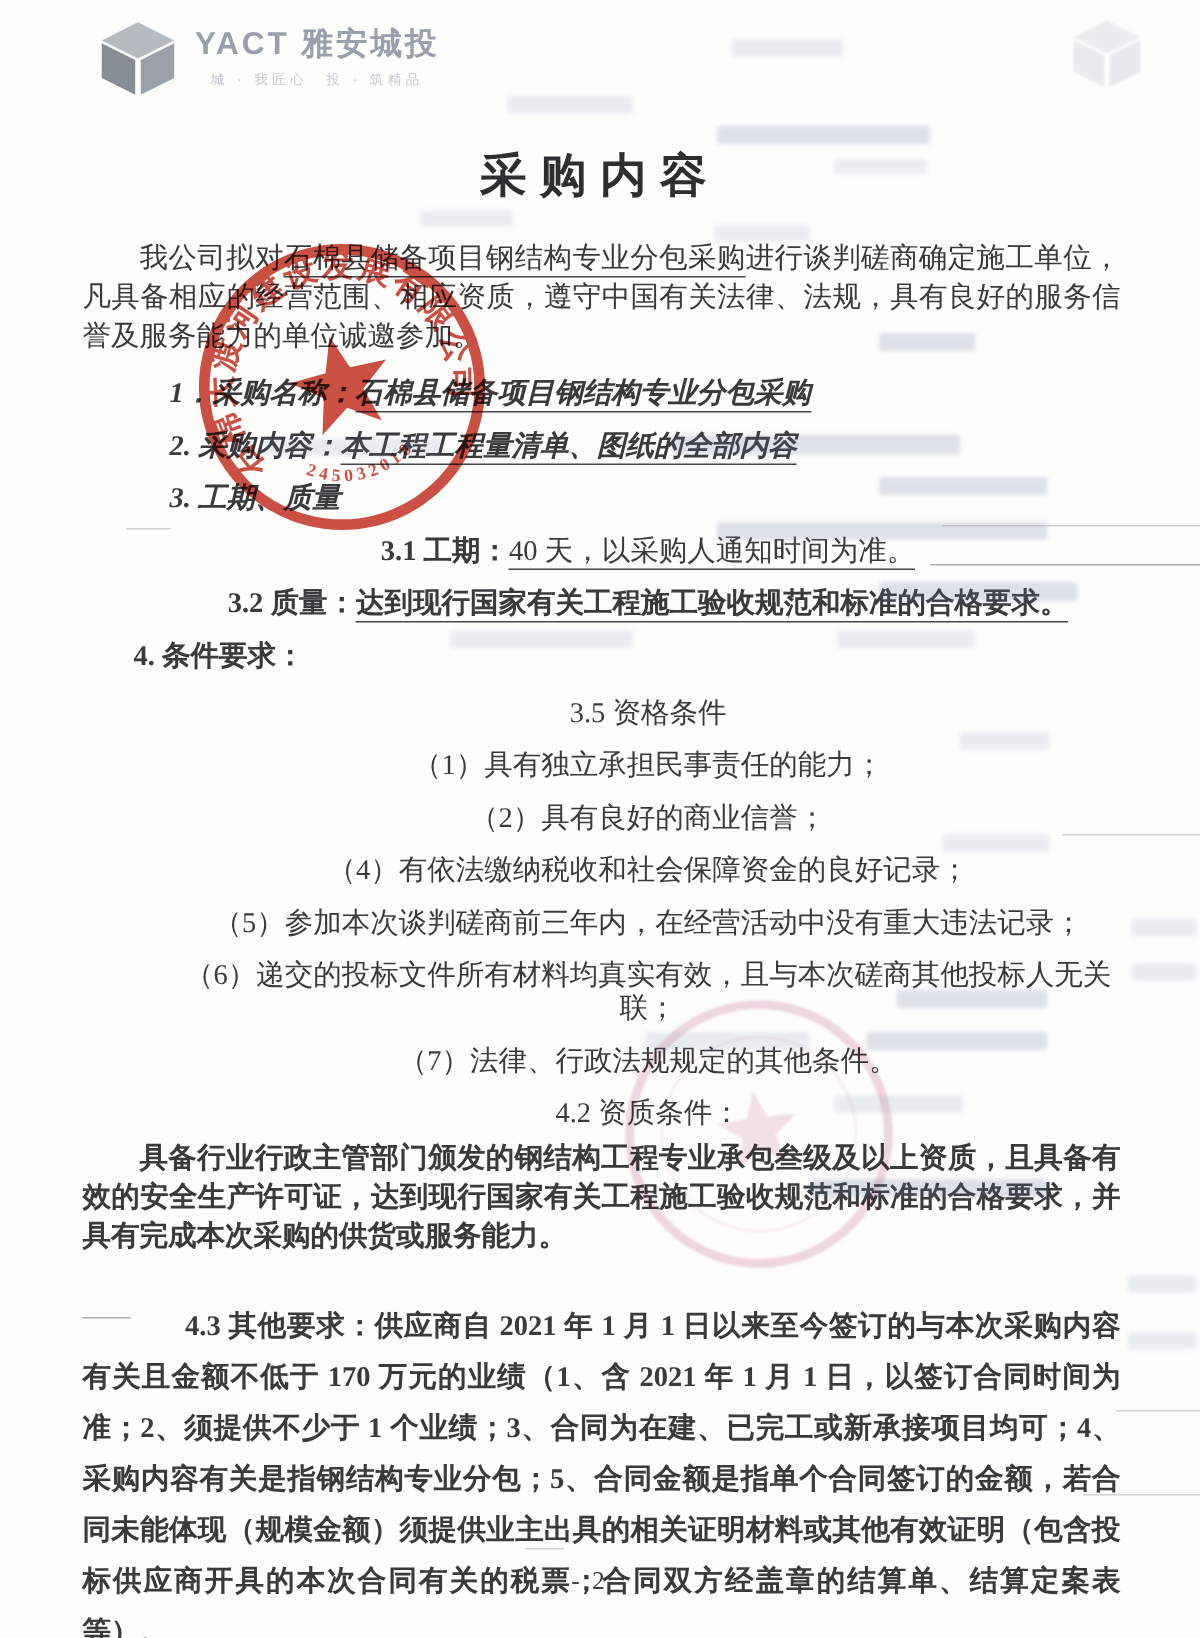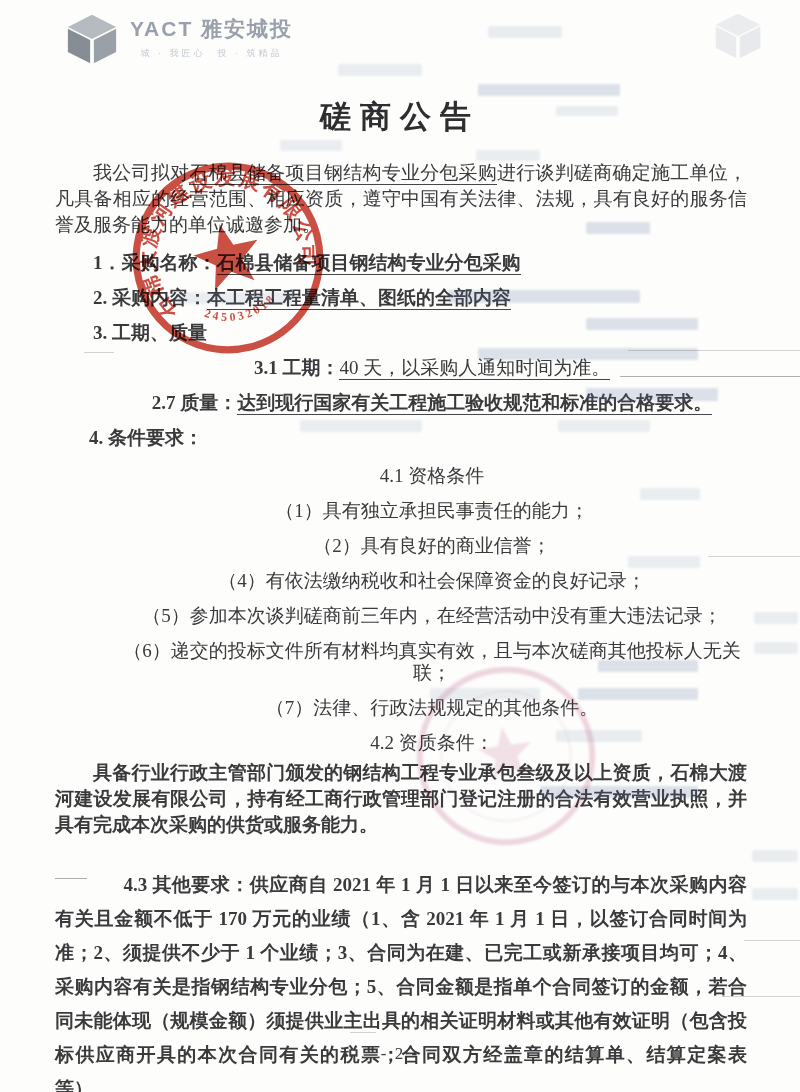--- a/index.html
+++ b/index.html
@@ -36,21 +36,21 @@
     font-size:31px; font-weight:bold; letter-spacing:9px;
     color:#2e2e30;
   }
   
   .body-col { position:absolute; top:160px; left:55px; width:692px; font-size:19px; }
   .intro { line-height:26px; text-indent:2em; text-align:justify; }
   .u { border-bottom:1.5px solid #45454a; padding-bottom:1px; }
   .rows { margin-top:14px; }
   .row { line-height:22px; margin-bottom:13px; }
   .row .lbl { font-weight:bold; }
-  .ind1 { margin-left:38px; }
+  .ind1 { margin-left:58px;font-style:italic; }
   .ind3 { margin-left:62px;text-align:center; }
   .bold { font-weight:bold; }
   .para42 { line-height:26px; text-indent:2em; text-align:justify; font-weight:bold; margin-top:2px; }
   .para43 { line-height:34px; text-indent:3.6em; text-align:justify; font-weight:bold; margin-top:30px; }
   .gap-s { height:3px; }
   
   .stamp { position:absolute; top:156px; left:126px; width:204px; height:204px;
            transform:rotate(-14deg); opacity:0.88; mix-blend-mode:multiply; }
   
   .bleed-stamp { position:absolute; top:658px; left:408px; width:196px; height:196px;
@@ -82,44 +82,44 @@
       <div class="tagline">城 · 我匠心　投 · 筑精品</div>
     </div>
   </div>
 
   <svg class="bleed-cube" viewBox="0 0 60 56">
     <polygon points="30,2 56,15 30,28 4,15" fill="#9aa4b4"></polygon>
     <polygon points="4,17 28,29 28,54 4,42" fill="#8a94a6"></polygon>
     <polygon points="56,17 32,29 32,54 56,42" fill="#939dae"></polygon>
   </svg>
 
-  <div class="doc-title">磋商公告</div>
+  <div class="doc-title">采购内容</div>
 
   <div class="body-col">
     <p class="intro"><span>我公司拟对</span><span class="u">石棉县储备项目钢结构专业分包采购</span><span>进行谈判磋商确定施工单位，凡具备相应的经营范围、相应资质，遵守中国有关法律、法规，具有良好的服务信誉及服务能力的单位诚邀参加。</span></p>
 
     <div class="rows">
       <div class="row ind1"><span class="lbl">1．采购名称：</span><span class="u bold">石棉县储备项目钢结构专业分包采购</span></div>
       <div class="row ind1"><span class="lbl">2.  采购内容：</span><span class="u bold">本工程工程量清单、图纸的全部内容</span></div>
       <div class="row ind1 bold">3. 工期、质量</div>
       <div class="row ind3"><span class="lbl">3.1 工期：</span><span class="u">40 天，以采购人通知时间为准。</span></div>
-      <div class="row ind3"><span class="lbl">2.7 质量：</span><span class="u bold">达到现行国家有关工程施工验收规范和标准的合格要求。</span></div>
+      <div class="row ind3"><span class="lbl">3.2 质量：</span><span class="u bold">达到现行国家有关工程施工验收规范和标准的合格要求。</span></div>
       <div class="row bold" style="margin-left:34px;">4. 条件要求：</div>
       <div class="gap-s"></div>
-      <div class="row ind3">4.1 资格条件</div>
+      <div class="row ind3">3.5 资格条件</div>
       <div class="row ind3">（1）具有独立承担民事责任的能力；</div>
       <div class="row ind3">（2）具有良好的商业信誉；</div>
       <div class="row ind3">（4）有依法缴纳税收和社会保障资金的良好记录；</div>
       <div class="row ind3">（5）参加本次谈判磋商前三年内，在经营活动中没有重大违法记录；</div>
       <div class="row ind3">（6）递交的投标文件所有材料均真实有效，且与本次磋商其他投标人无关联；</div>
       <div class="row ind3">（7）法律、行政法规规定的其他条件。</div>
       <div class="row ind3" style="margin-bottom:6px;">4.2 资质条件：</div>
     </div>
 
-    <p class="para42">具备行业行政主管部门颁发的钢结构工程专业承包叁级及以上资质，石棉大渡河建设发展有限公司，持有经工商行政管理部门登记注册的合法有效营业执照，并具有完成本次采购的供货或服务能力。</p>
+    <p class="para42">具备行业行政主管部门颁发的钢结构工程专业承包叁级及以上资质，且具备有效的安全生产许可证，达到现行国家有关工程施工验收规范和标准的合格要求，并具有完成本次采购的供货或服务能力。</p>
     <p class="para43">4.3 其他要求：供应商自 2021 年 1 月 1 日以来至今签订的与本次采购内容有关且金额不低于 170 万元的业绩（1、含 2021 年 1 月 1 日，以签订合同时间为准；2、须提供不少于 1 个业绩；3、合同为在建、已完工或新承接项目均可；4、采购内容有关是指钢结构专业分包；5、合同金额是指单个合同签订的金额，若合同未能体现（规模金额）须提供业主出具的相关证明材料或其他有效证明（包含投标供应商开具的本次合同有关的税票；合同双方经盖章的结算单、结算定案表等）。</p>
   </div>
 
   <svg class="stamp" viewBox="0 0 200 200">
     <defs>
       <path id="arcTop" d="M 41,141 A 72,72 0 1 1 159,141" fill="none"></path>
       <path id="arcBot" d="M 60,147 A 62,62 0 0 0 140,147" fill="none"></path>
     </defs>
     <circle cx="100" cy="100" r="90" fill="none" stroke="#c5372b" stroke-width="7"></circle>
     <polygon points="100,66 108.2,88.7 132.3,89.5 113.3,104.3 120,127.5 100,114 80,127.5 86.7,104.3 67.7,89.5 91.8,88.7" fill="#c5372b"></polygon>

